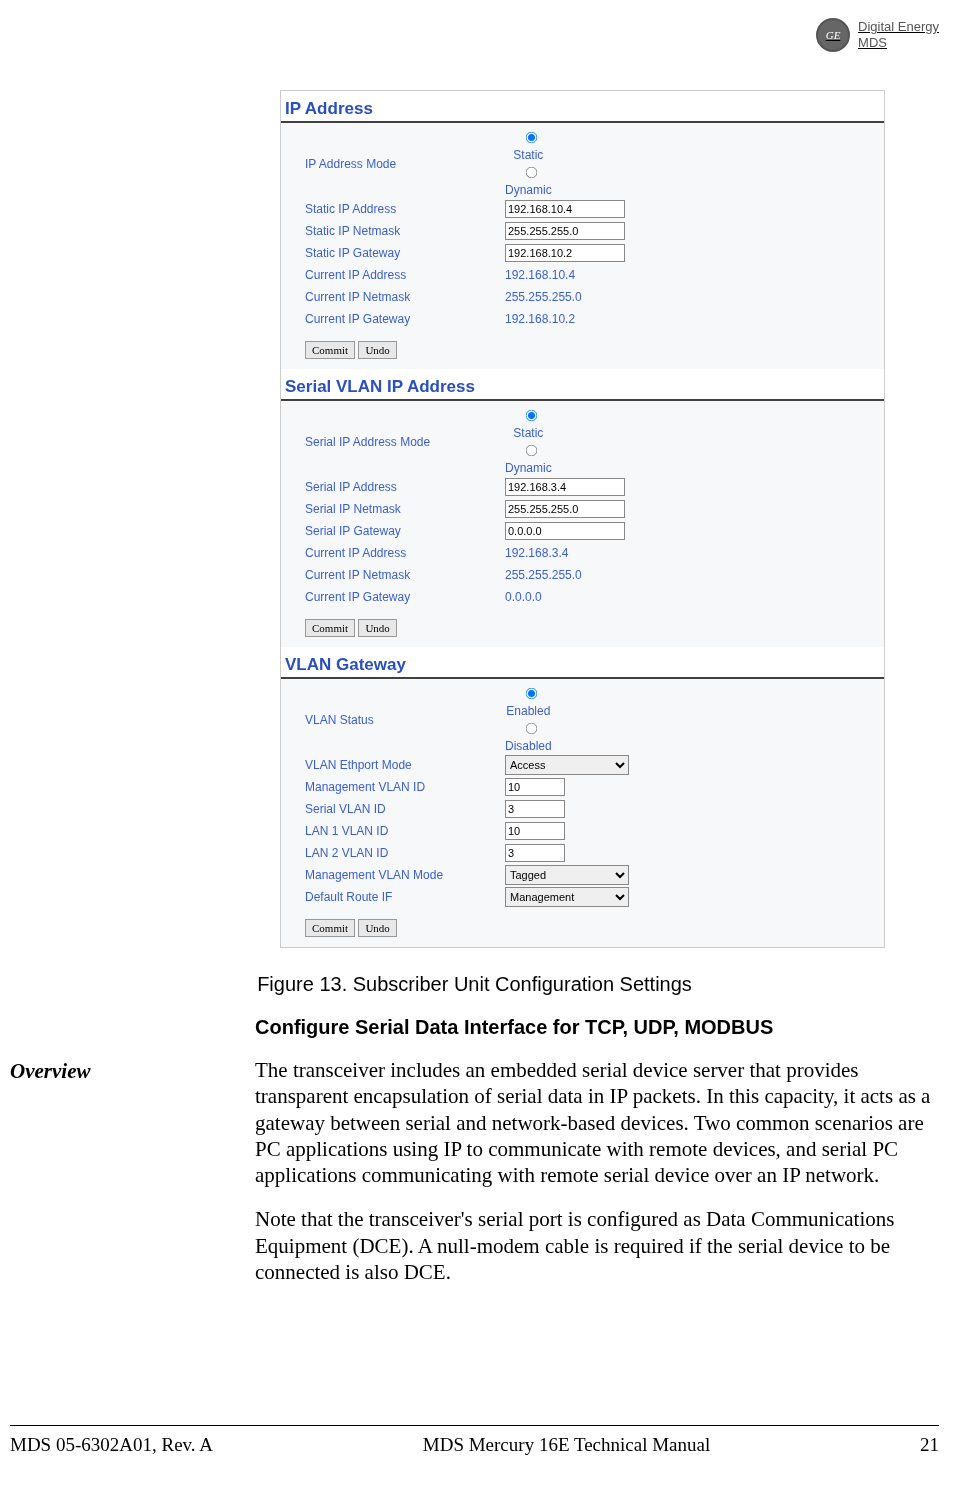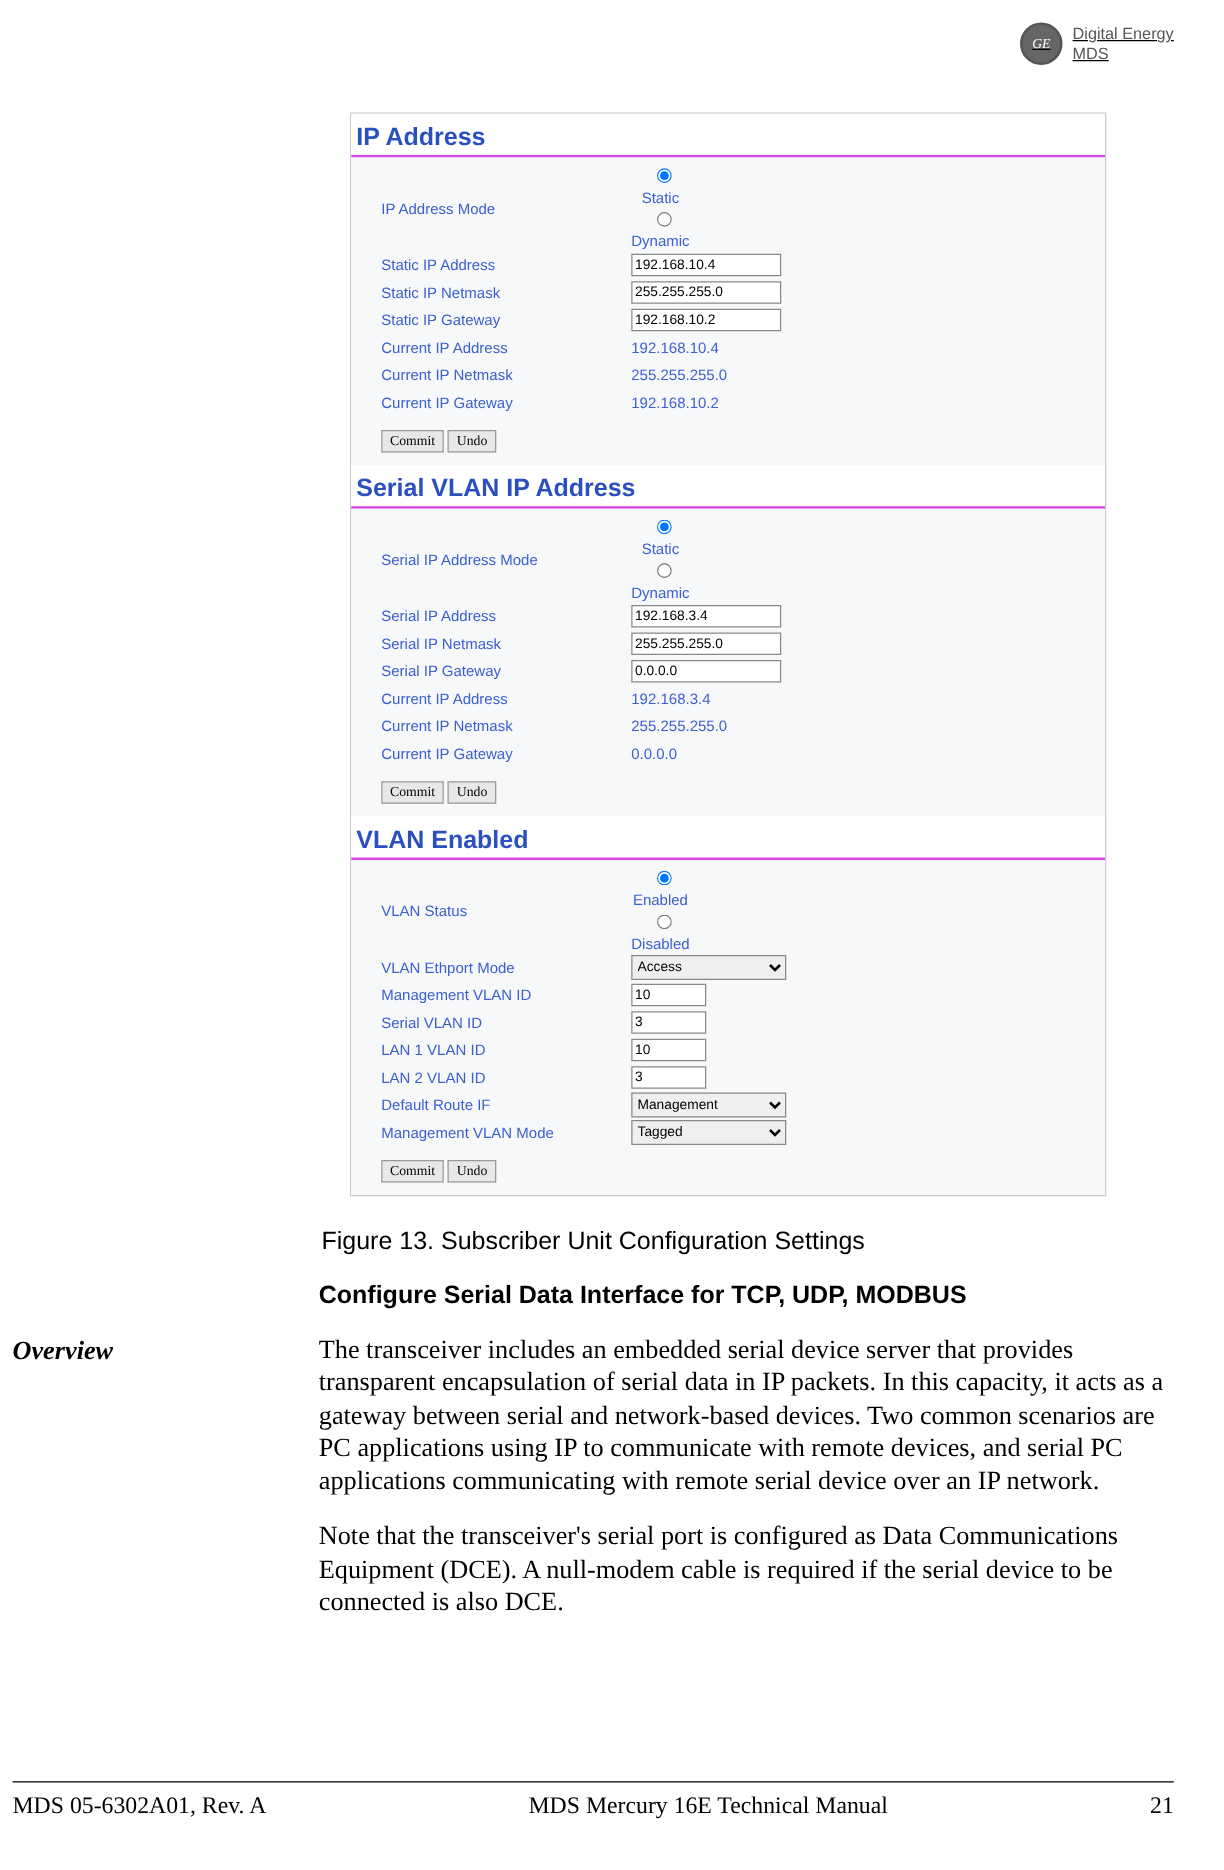--- a/index.html
+++ b/index.html
@@ -50,23 +50,23 @@
     width: 605px;
     background: #f7f8fa;
     border: 1px solid #ccc;
     font-family: Verdana, Arial, sans-serif;
     font-size: 12px;
   }
   .section-header {
     color: #2a4fbf;
     font-weight: bold;
     font-family: Verdana, Arial, sans-serif;
-    font-size: 20px;
+    font-size: 17px;
     padding: 8px 4px 2px 4px;
-    border-bottom: 2px solid #d946ef;
+    border-bottom: 2px solid #404040;
     background: #fff;
   }
   .section-body {
     padding: 8px 6px 10px 24px;
     background: #f7f8fa;
   }
   .row {
     display: flex;
     align-items: center;
     min-height: 21px;
@@ -249,21 +249,21 @@
       <div class="row">
           <div class="label">Current IP Gateway</div>
           <div class="value">0.0.0.0</div>
         </div>
       <div class="button-row">
         <button class="btn">Commit</button>
         <button class="btn">Undo</button>
       </div>
     </div>
 
-    <div class="section-header">VLAN Enabled</div>
+    <div class="section-header">VLAN Gateway</div>
     <div class="section-body">
       <div class="row">
         <div class="label">VLAN Status</div>
         <div class="radio-pair">
           <input type="radio" checked="" style="">
             <span>Enabled</span>
           <input type="radio" style="">
             <span>Disabled</span>
         </div>
       </div>
@@ -281,26 +281,26 @@
         </div>
       <div class="row">
           <div class="label">LAN 1 VLAN ID</div>
           <input class="text-input narrow" value="10" style="">
         </div>
       <div class="row">
           <div class="label">LAN 2 VLAN ID</div>
           <input class="text-input narrow" value="3" style="">
         </div>
       <div class="row">
+          <div class="label">Management VLAN Mode</div>
+          <select class="select-input"><option>Tagged</option></select>
+        </div>
+      <div class="row">
           <div class="label">Default Route IF</div>
           <select class="select-input"><option>Management</option></select>
-        </div>
-      <div class="row">
-          <div class="label">Management VLAN Mode</div>
-          <select class="select-input"><option>Tagged</option></select>
         </div>
       <div class="button-row">
         <button class="btn">Commit</button>
         <button class="btn">Undo</button>
       </div>
     </div>
   </div>
 
   <div class="figure-caption">Figure 13. Subscriber Unit Configuration Settings</div>
   <div class="body-heading">Configure Serial Data Interface for TCP, UDP, MODBUS</div>

